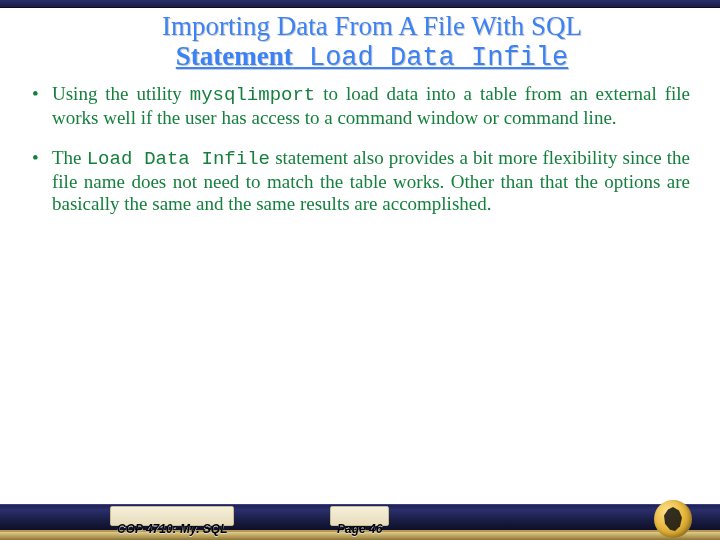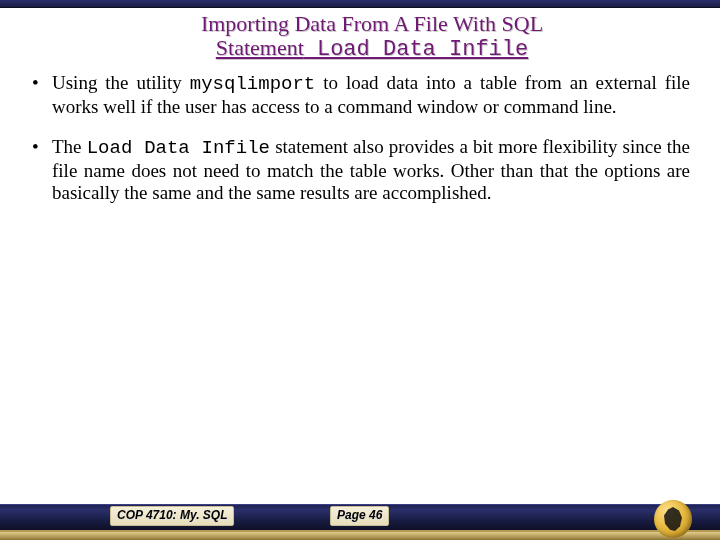--- a/index.html
+++ b/index.html
@@ -11,37 +11,37 @@
     display: flex; flex-direction: column;
   }
   .top-bar {
     height: 8px;
     background: linear-gradient(to bottom, #2a2f6b 0%, #1a1d44 100%);
     border-bottom: 1px solid #0c0d20;
   }
   .title-block {
     text-align: center;
     padding: 4px 16px 2px 40px;
-    font-size: 22px;
+    font-size: 27px;
     line-height: 1.1;
-    color: #701a75;
+    color: #3b82f6;
     text-shadow: 1px 1px 0 #ccc;
   }
   .title-line1 { display: inline; }
   .title-line2-wrap { display: block; }
-  .title-underline { text-decoration: underline; }
+  .title-underline { text-decoration: underline; font-weight: bold; }
   .title-code {
     font-family: "Courier New", Courier, monospace;
     text-decoration: underline;
   }
   .body {
     flex: 1;
     padding: 8px 30px 0 30px;
     font-size: 19px;
-    color: #000000;
+    color: #15803d;
   }
   .body ul { list-style: none; }
   .body li {
     position: relative;
     padding-left: 22px;
     margin-bottom: 18px;
     text-align: justify;
     line-height: 1.18;
   }
   .body li::before {
@@ -82,21 +82,21 @@
   .footer-course { left: 110px; }
   .footer-page   { left: 330px; }
   .footer-author { left: 470px; }
   .footer-chip {
     position: absolute;
     top: 6px;
     background: linear-gradient(to bottom, #f5f0dc, #e7ddbb);
     border: 1px solid #c9bd93;
     border-radius: 2px;
     height: 20px;
-    padding: 1px 6px 0 6px;
+    padding: 15px 6px 0 6px;
   }
   .logo {
     position: absolute;
     right: 28px; bottom: 2px;
     width: 38px; height: 38px;
     border-radius: 50%;
     background: radial-gradient(circle at 35% 30%, #ffe08a 0%, #e8b93e 45%, #b8891a 100%);
     box-shadow: inset -2px -2px 4px rgba(0,0,0,0.3);
   }
   .logo::after {

